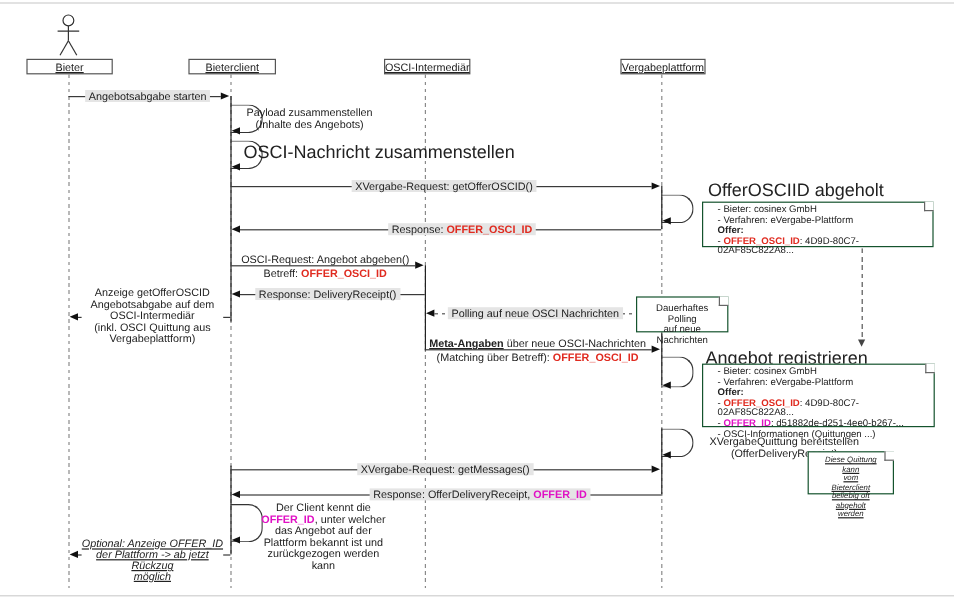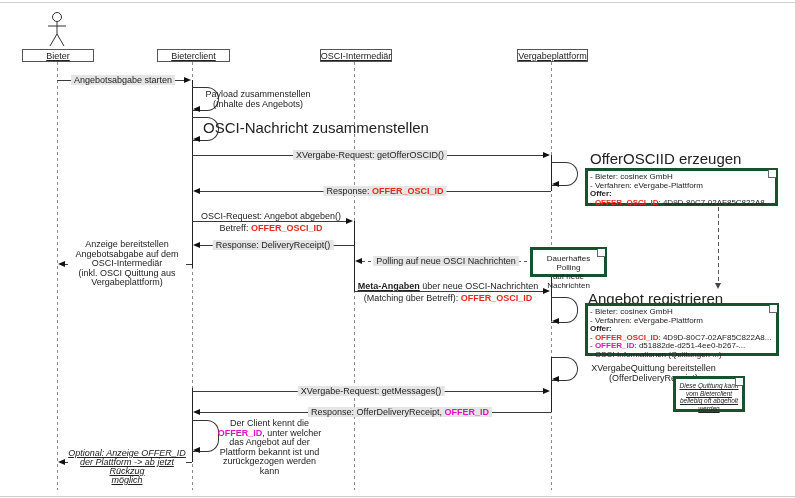--- a/index.html
+++ b/index.html
@@ -23,22 +23,22 @@
        border-bottom:3.5px solid transparent;border-right:7px solid #111;}
   .ahd{position:absolute;width:0;height:0;border-left:3.5px solid transparent;
        border-right:3.5px solid transparent;border-top:6px solid #444;}
   .loop{position:absolute;border:1px solid #333;border-left:none;background:transparent;
         border-radius:0 12px 12px 0;}
   .lbl{position:absolute;font-size:9px;line-height:10px;white-space:nowrap;transform:translateX(-50%);}
   .lblL{position:absolute;font-size:15px;line-height:10px;white-space:nowrap;}
   .onl{background:#e5e5e5;padding:0 3px;}
   .blk{position:absolute;font-size:9px;line-height:9.5px;text-align:center;}
   .bgw{background:#fff;}
-  .note{position:absolute;border:3px solid #14532d;background:#fff;font-size:8px;
-        line-height:8.6px;padding:2px 2px;box-sizing:border-box;}
+  .note{position:absolute;border:1px solid #14532d;background:#fff;font-size:8px;
+        line-height:8.6px;padding:2px 12px;box-sizing:border-box;}
   .fold{position:absolute;top:-1px;right:-1px;width:7px;height:7px;background:#fff;
         border-left:1px solid #666;border-bottom:1px solid #666;}
   .red{color:#e02b20;font-weight:bold;}
   .mag{color:#e011c4;font-weight:bold;}
   .b{font-weight:bold;}
   .u{text-decoration:underline;}
   .i{font-style:italic;text-decoration:underline;}
   .c{text-align:center;}
 </style>
 </head>
@@ -96,21 +96,21 @@
   <div class="loop" style="left:192px;top:117px;width:26px;height:22px"></div>
   <div class="ahl" style="left:193px;top:136px"></div>
   <div class="lblL" style="left:203px;top:123px">OSCI-Nachricht zusammenstellen</div>
 
   <div class="ml" style="left:192px;top:155px;width:351px"></div>
   <div class="ahr" style="left:543px;top:152px"></div>
   <div class="lbl onl" style="left:370px;top:150px">XVergabe-Request: getOfferOSCID()</div>
 
   <div class="loop" style="left:551px;top:162px;width:26px;height:22px"></div>
   <div class="ahl" style="left:552px;top:181px"></div>
-  <div class="lblL" style="left:590px;top:154px">OfferOSCIID erzeugen</div>
+  <div class="lblL" style="left:590px;top:154px">OfferOSCIID abgeholt</div>
 
   <div class="note" style="left:585px;top:168px;width:193px;height:38px">
     <div class="fold"></div>
     <div>- Bieter: cosinex GmbH</div>
     <div>- Verfahren: eVergabe-Plattform</div>
     <div class="b">Offer:</div>
     <div><span>- </span><span class="red">OFFER_OSCI_ID</span><span>: 4D9D-80C7-02AF85C822A8...</span></div>
   </div>
 
   <div class="vd" style="left:718px;top:207px;height:76px"></div>
@@ -125,21 +125,21 @@
   <div class="lbl" style="left:271px;top:211px">OSCI-Request: Angebot abgeben()</div>
   <div class="lbl" style="left:271px;top:223px"><span>Betreff: </span><span class="red">OFFER_OSCI_ID</span></div>
 
   <div class="ml" style="left:200px;top:245px;width:154px"></div>
   <div class="ahl" style="left:193px;top:242px"></div>
   <div class="lbl onl" style="left:273px;top:240px">Response: DeliveryReceipt()</div>
 
   <div class="ml" style="left:65px;top:264px;width:127px"></div>
   <div class="ahl" style="left:58px;top:261px"></div>
   <div class="blk bgw" style="left:68px;top:240px;width:118px">
-    <div>Anzeige bereitstellen</div>
+    <div>Anzeige getOfferOSCID</div>
     <div>Angebotsabgabe auf dem</div>
     <div>OSCI-Intermediär</div>
     <div>(inkl. OSCI Quittung aus</div>
     <div>Vergabeplattform)</div>
   </div>
 
   <div class="mld" style="left:362px;top:261px;width:189px"></div>
   <div class="ahl" style="left:355px;top:258px"></div>
   <div class="lbl onl" style="left:446px;top:256px">Polling auf neue OSCI Nachrichten</div>
 

